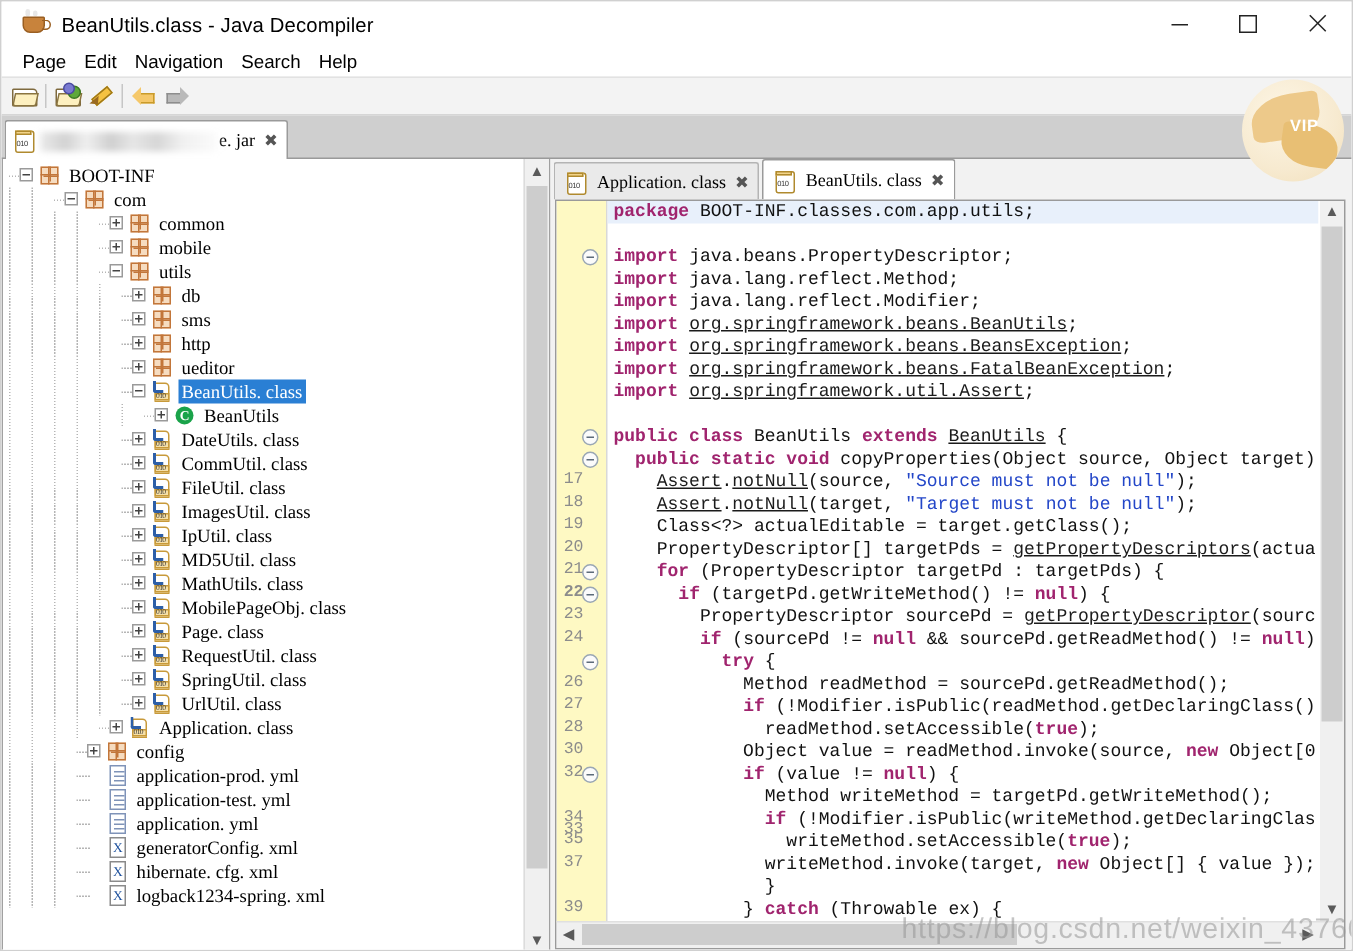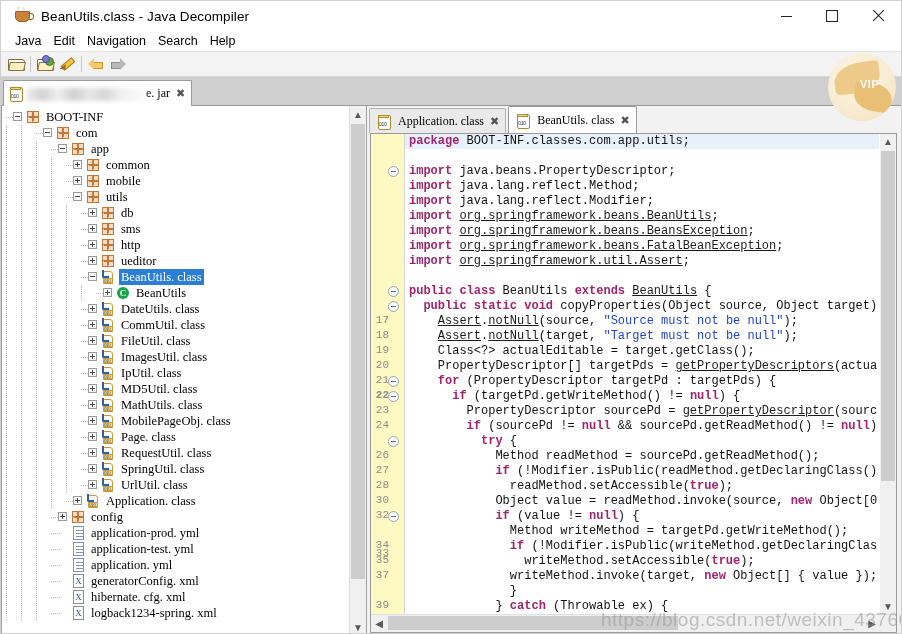--- a/index.html
+++ b/index.html
@@ -190,21 +190,21 @@
       <div class="wc">
           <span class="max"></span>
         </div>
       <div class="wc">
           <span class="cls"></span>
         </div>
     </div>
   </div>
 
   <div class="menubar">
-    <div class="menu-item">Java</div>
+    <div class="menu-item">Page</div>
     <div class="menu-item">Edit</div>
     <div class="menu-item">Navigation</div>
     <div class="menu-item">Search</div>
     <div class="menu-item">Help</div>
   </div>
 
   <div class="toolbar">
     <div class="tb-btn">
       <span class="folder">
           <span class="back"></span>
@@ -286,38 +286,20 @@
               <span class="h"></span>
             </span>
             <span class="ico">
               <span class="pkg"></span>
               <span class="pkg2"></span>
               <span class="pkg3"></span>
             </span>
             <span class="tlabel">com</span>
           </div>
           <div class="trow">
-            <span class="ind" style="width: 55px;">
-              <span class="dots" style="left: 4px;"></span>
-              <span class="dots" style="left: 19px;"></span>
-              <span class="dots" style="left: 34px;"></span>
-              <span class="dash" style="left: 49px; width: 9px;"></span>
-            </span>
-            <span class="toggle">
-              <span class="box"></span>
-              <span class="h"></span>
-            </span>
-            <span class="ico">
-              <span class="pkg"></span>
-              <span class="pkg2"></span>
-              <span class="pkg3"></span>
-            </span>
-            <span class="tlabel">app</span>
-          </div>
-          <div class="trow">
             <span class="ind" style="width: 70px;">
               <span class="dots" style="left: 4px;"></span>
               <span class="dots" style="left: 19px;"></span>
               <span class="dots" style="left: 34px;"></span>
               <span class="dots" style="left: 49px;"></span>
               <span class="dash" style="left: 64px; width: 9px;"></span>
             </span>
             <span class="toggle">
               <span class="box"></span>
               <span class="h"></span>

